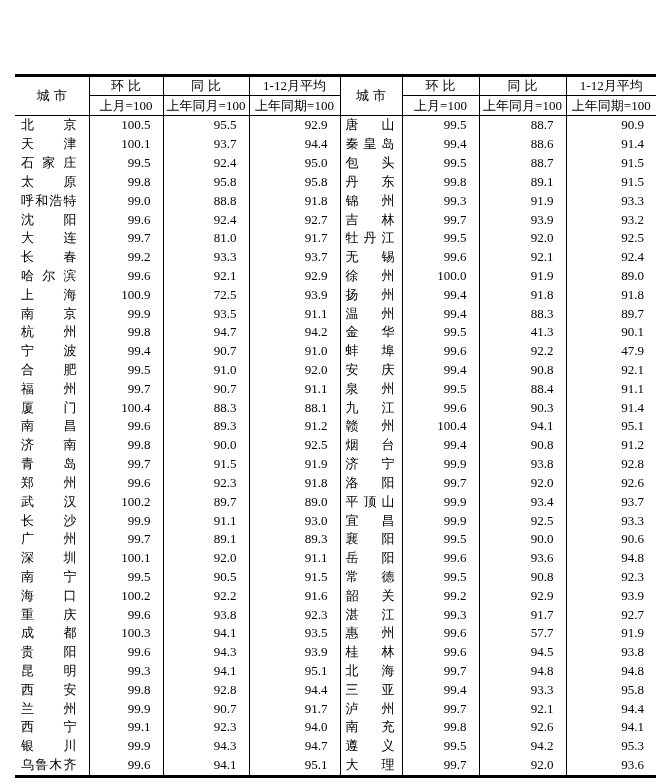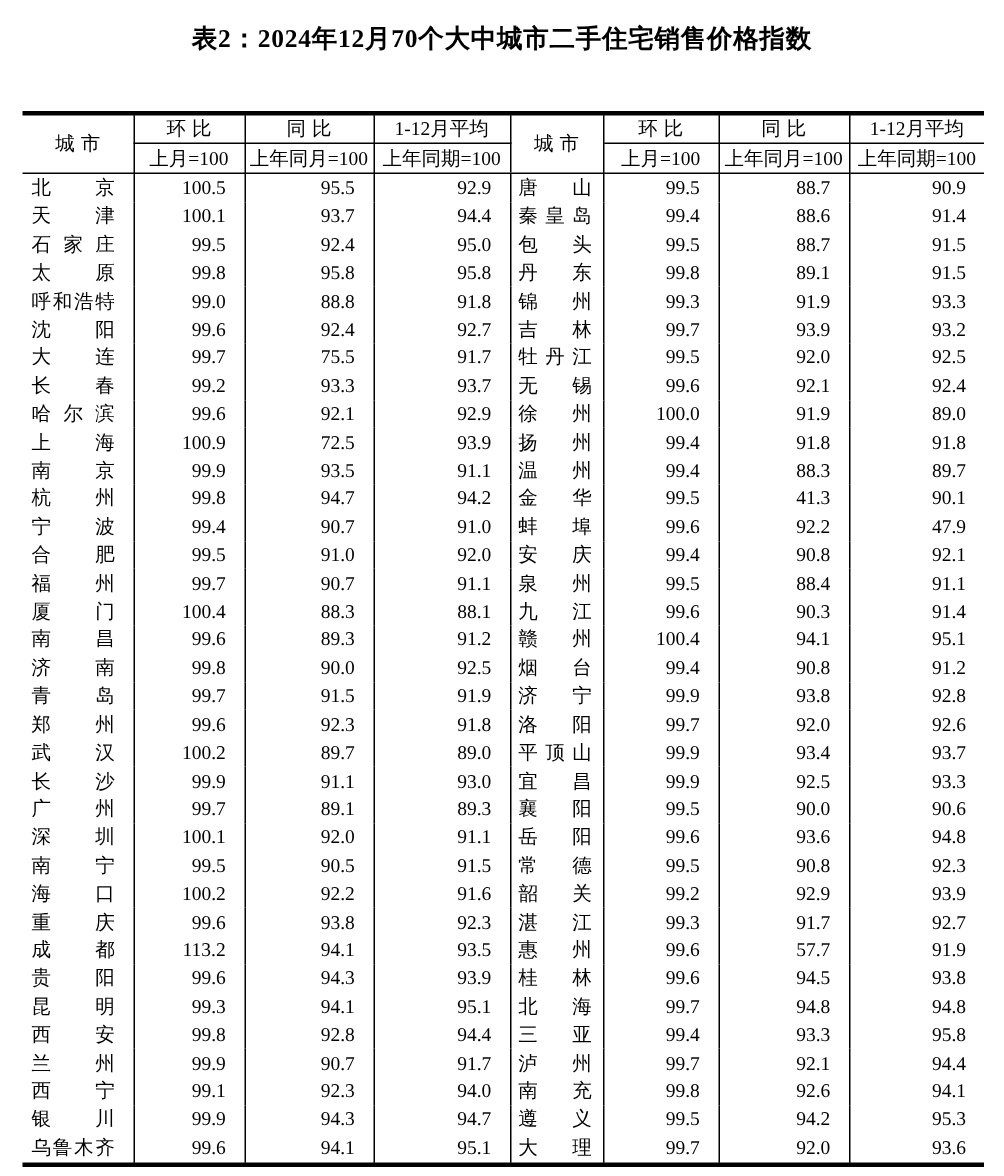--- a/index.html
+++ b/index.html
@@ -73,21 +73,20 @@
   td.num {
     text-align: right;
     padding-right: 12px;
   }
 </style>
 </head>
 <body>
 
 <div class="page">
 
-  <h1 class="title">表2：2024年12月70个大中城市二手住宅销售价格指数</h1>
 
   <table class="idx">
     <colgroup>
       <col class="c-cityL">
         <col class="c-momL">
         <col class="c-yoyL">
         <col class="c-avgL">
       <col class="c-cityR">
         <col class="c-momR">
         <col class="c-yoyR">
@@ -170,21 +169,21 @@
       <td class="num">92.4</td>
       <td class="num">92.7</td>
       <td class="city cityR">吉林</td>
       <td class="num">99.7</td>
       <td class="num">93.9</td>
       <td class="num">93.2</td>
     </tr>
         <tr>
       <td class="city">大连</td>
       <td class="num">99.7</td>
-      <td class="num">75.5</td>
+      <td class="num">81.0</td>
       <td class="num">91.7</td>
       <td class="city cityR">牡丹江</td>
       <td class="num">99.5</td>
       <td class="num">92.0</td>
       <td class="num">92.5</td>
     </tr>
         <tr>
       <td class="city">长春</td>
       <td class="num">99.2</td>
       <td class="num">93.3</td>
@@ -379,21 +378,21 @@
       <td class="num">99.6</td>
       <td class="num">93.8</td>
       <td class="num">92.3</td>
       <td class="city cityR">湛江</td>
       <td class="num">99.3</td>
       <td class="num">91.7</td>
       <td class="num">92.7</td>
     </tr>
         <tr>
       <td class="city">成都</td>
-      <td class="num">113.2</td>
+      <td class="num">100.3</td>
       <td class="num">94.1</td>
       <td class="num">93.5</td>
       <td class="city cityR">惠州</td>
       <td class="num">99.6</td>
       <td class="num">57.7</td>
       <td class="num">91.9</td>
     </tr>
         <tr>
       <td class="city">贵阳</td>
       <td class="num">99.6</td>

